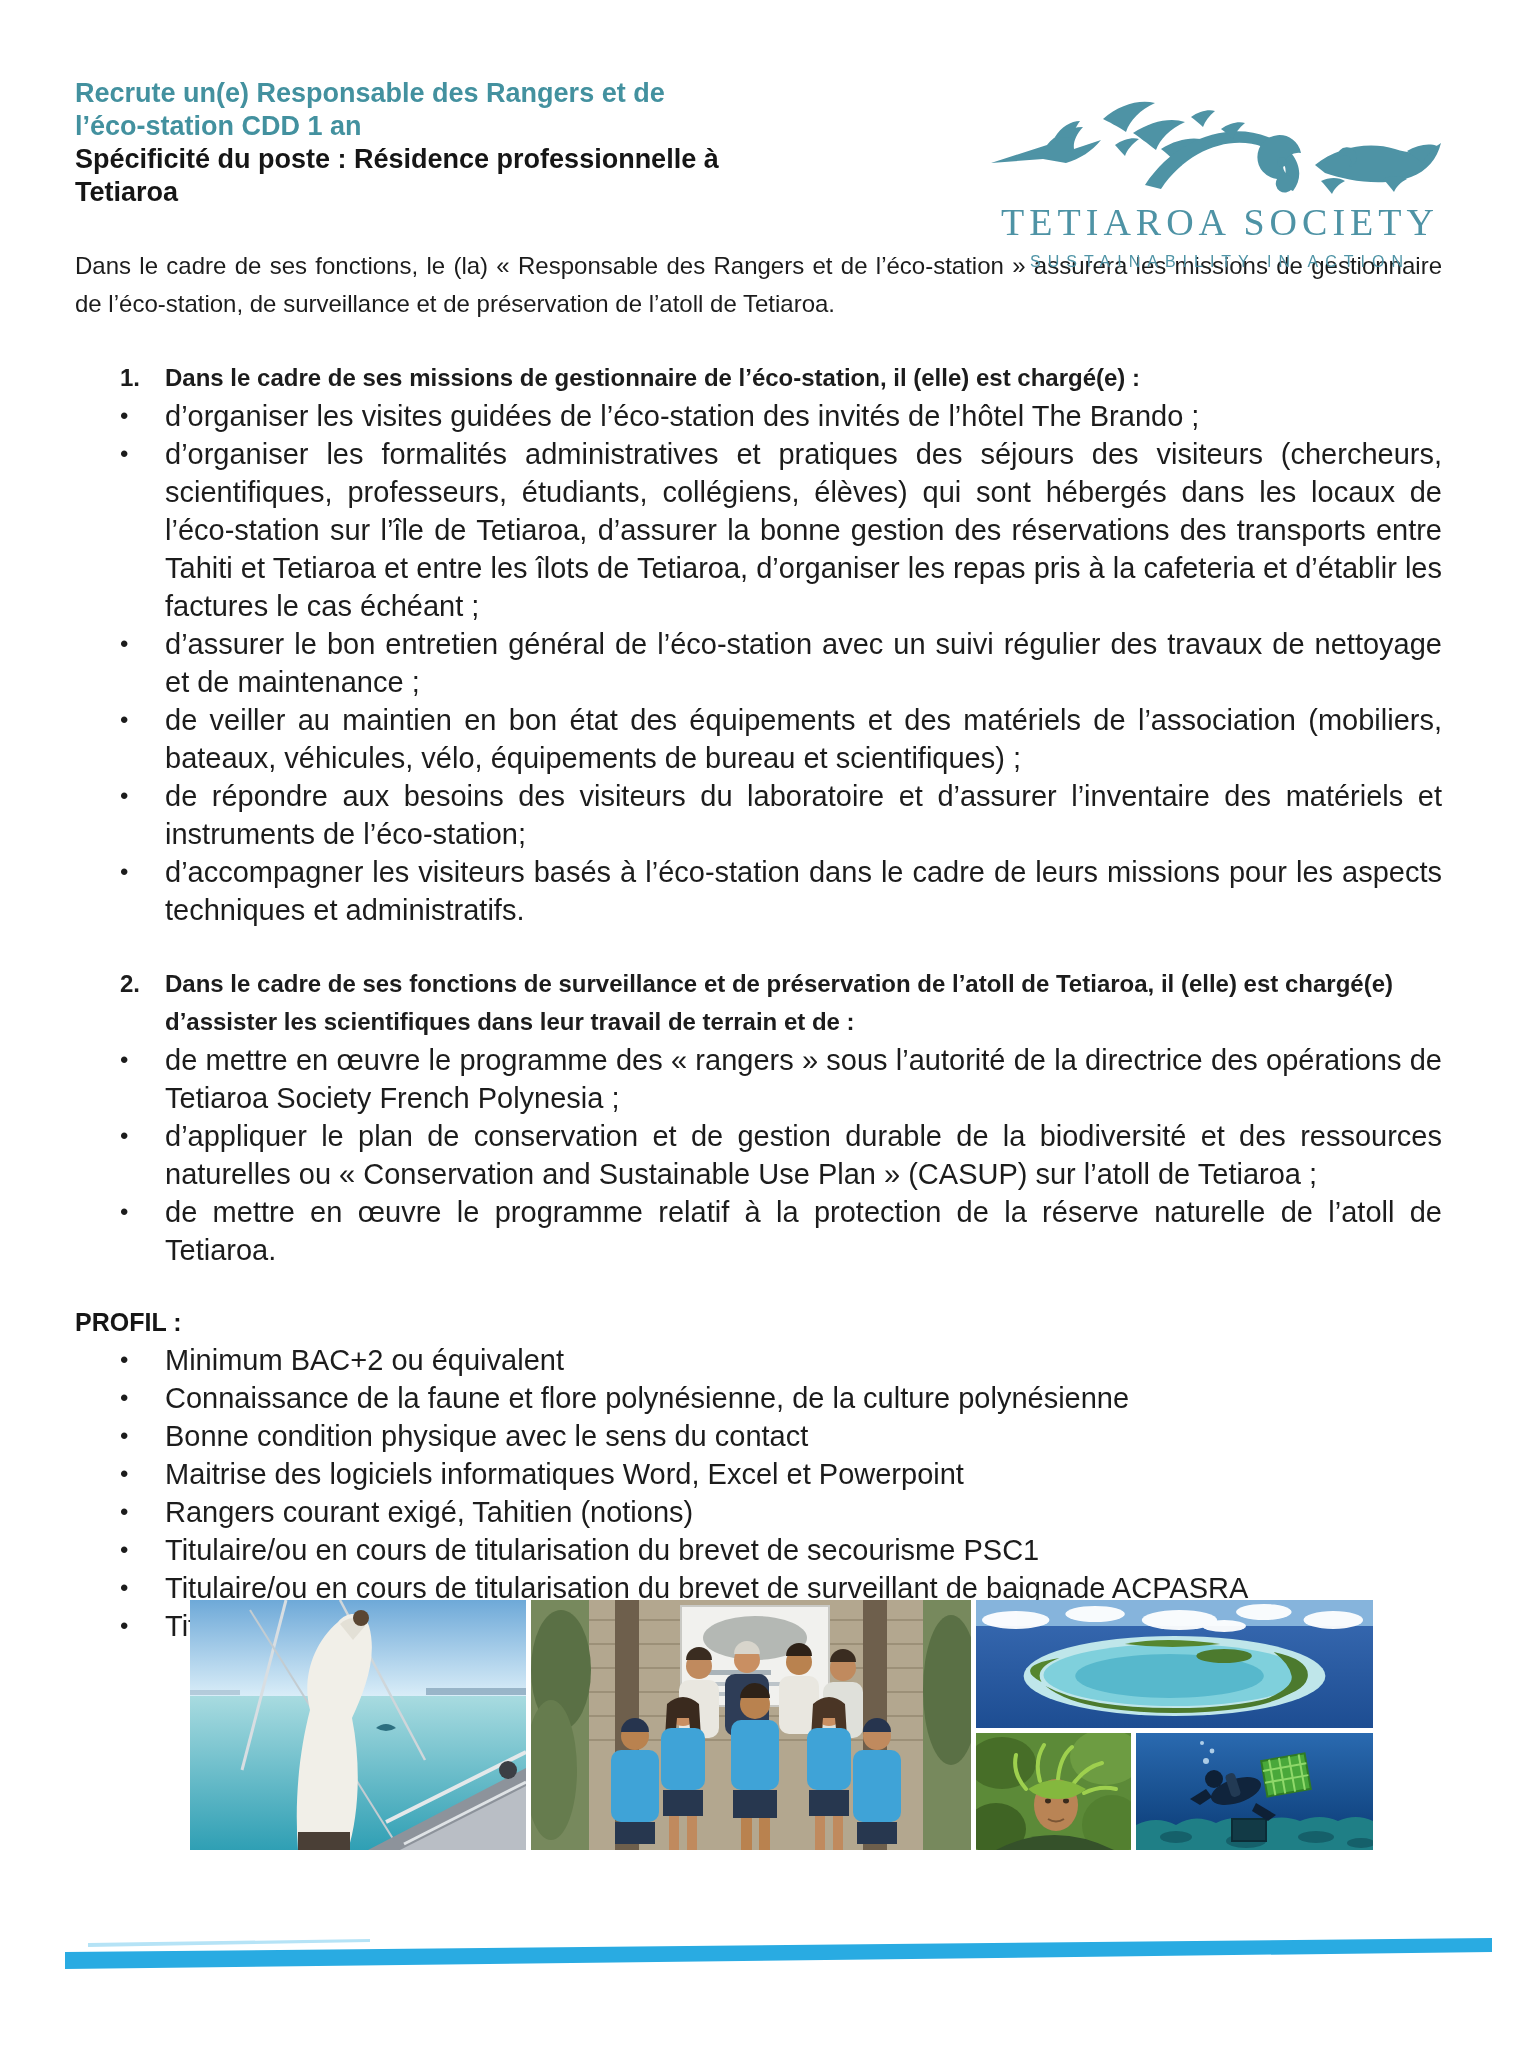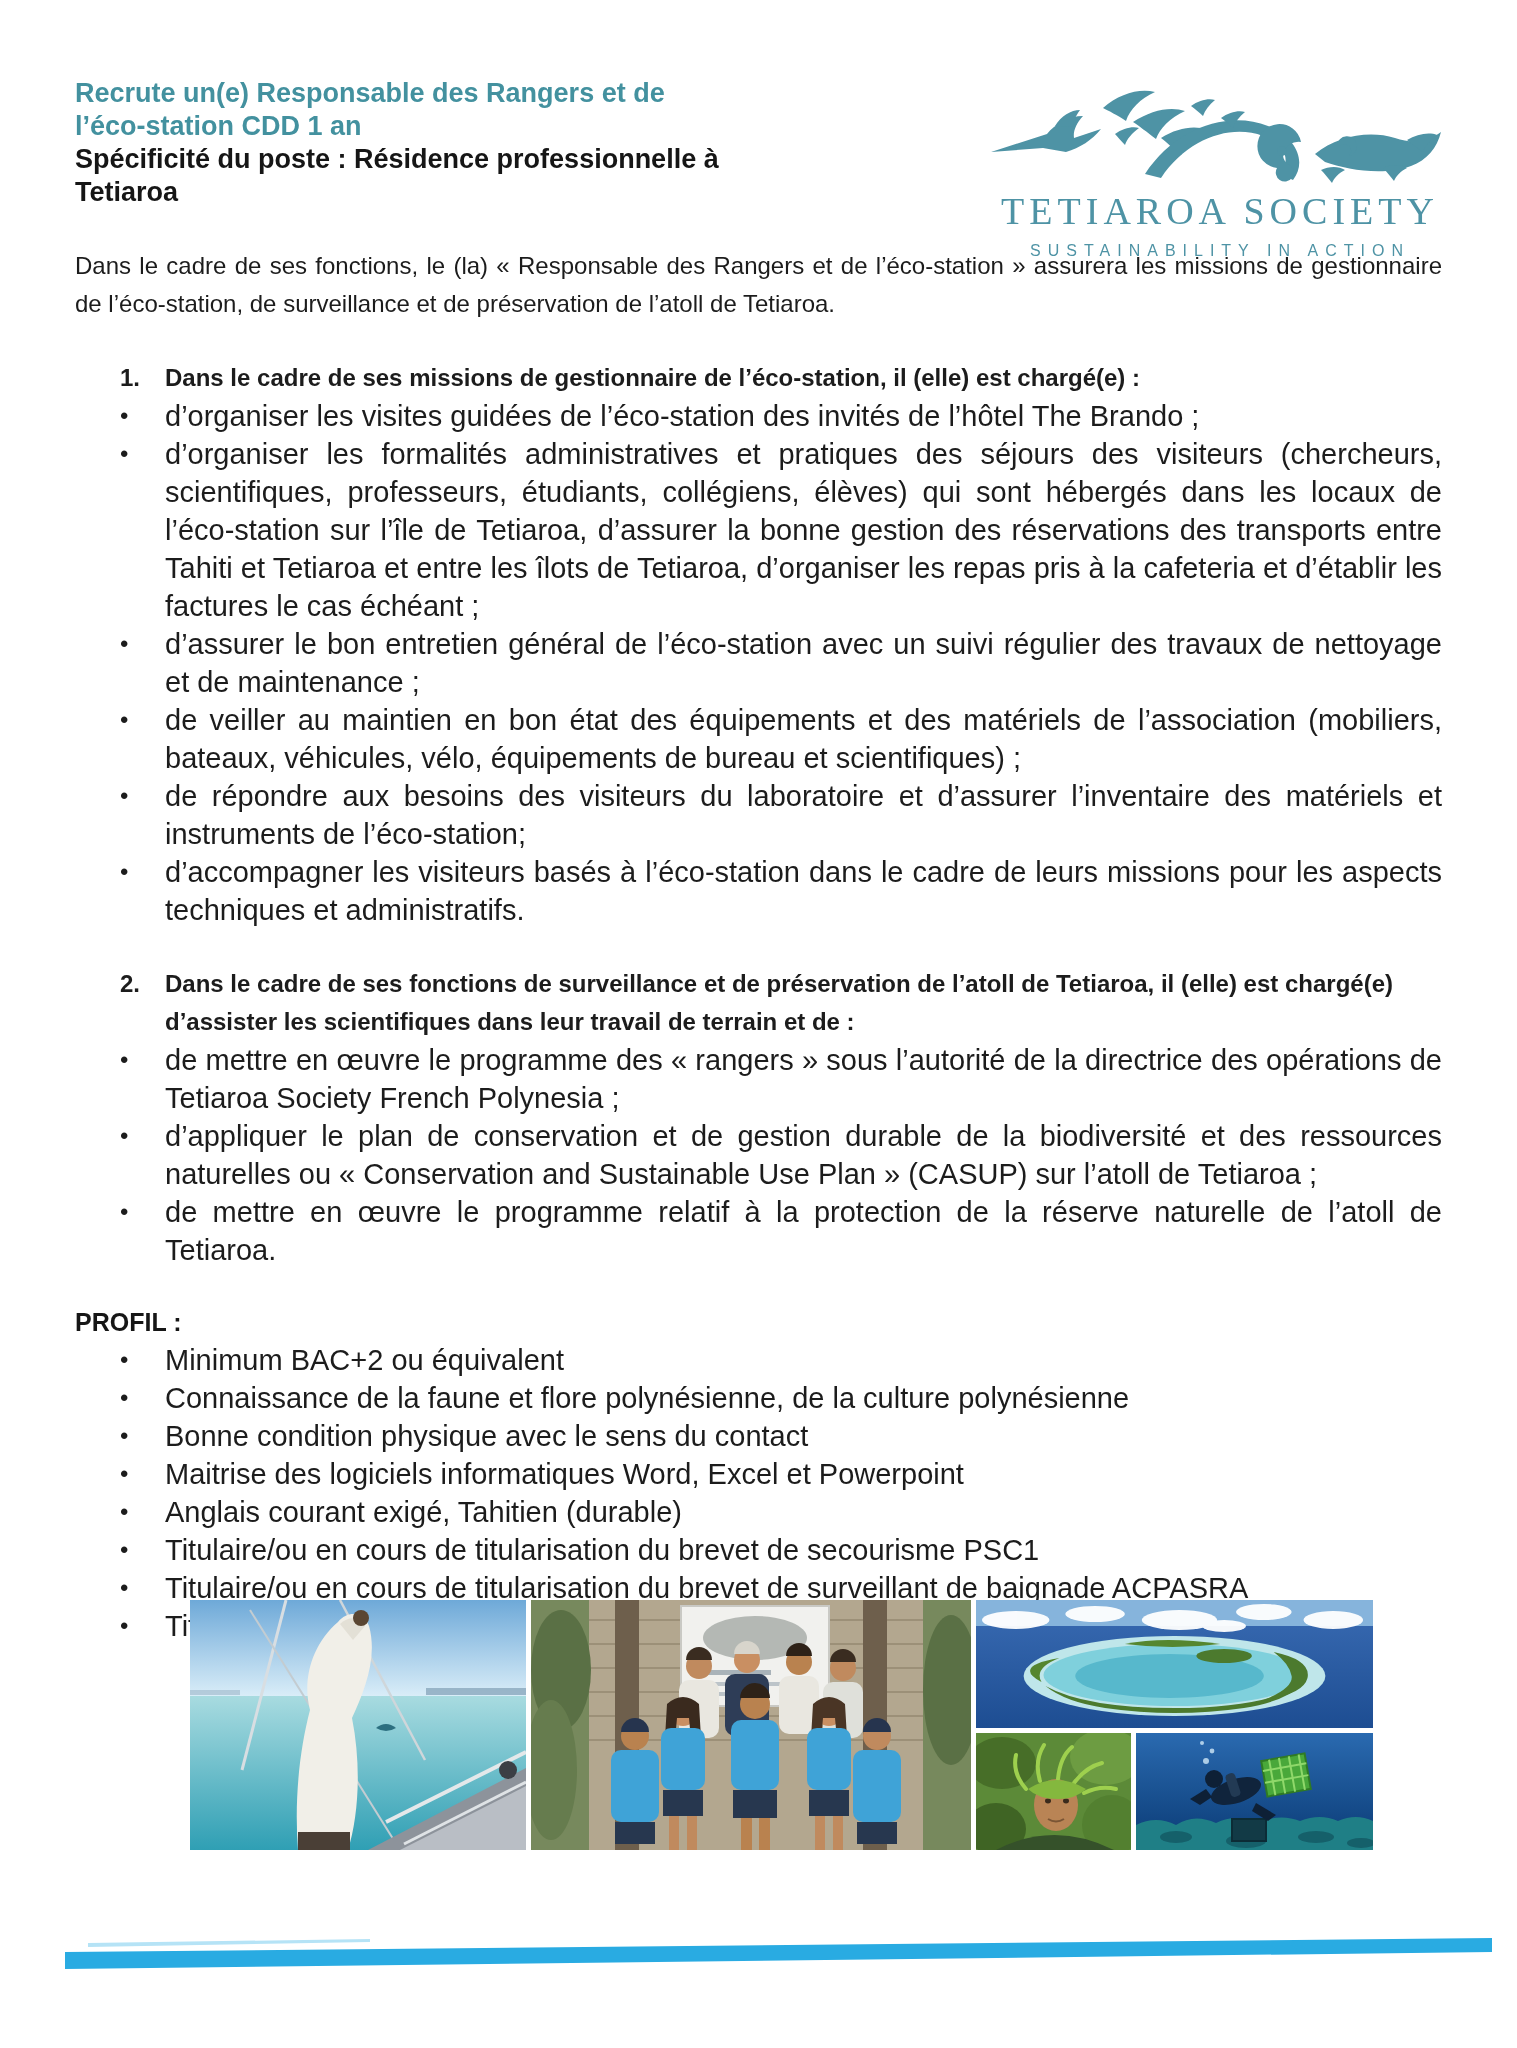--- a/index.html
+++ b/index.html
@@ -22,21 +22,21 @@
   }
   .recruit{
     font-size:27px;font-weight:bold;line-height:33px;
     color:#43919f;margin-top:47px;
   }
   .black-bold{
     font-size:27px;font-weight:bold;line-height:33px;color:#161616;
   }
 
   .logo{
-    position:absolute;top:5px;right:-13px;width:470px;text-align:center;
+    position:absolute;top:16px;right:-13px;width:470px;text-align:center;
   }
   .logo-mark{width:470px;height:105px;display:block;}
   .logo-name{
     font-family:"Liberation Serif","DejaVu Serif",serif;
     font-size:38px;color:#4e93a5;letter-spacing:5px;white-space:nowrap;
     margin-top:2px;
   }
   .logo-tagline{
     font-size:16px;color:#4e93a5;letter-spacing:7px;white-space:nowrap;
     margin-top:9px;
@@ -187,21 +187,21 @@
         <li>
             <span class="txt">Connaissance de la faune et flore polynésienne, de la culture polynésienne</span>
           </li>
         <li>
             <span class="txt">Bonne condition physique avec le sens du contact</span>
           </li>
         <li>
             <span class="txt">Maitrise des logiciels informatiques Word, Excel et Powerpoint</span>
           </li>
         <li>
-            <span class="txt">Anglais courant exigé, Tahitien (durable)</span>
+            <span class="txt">Rangers courant exigé, Tahitien (notions)</span>
           </li>
         <li>
             <span class="txt">Titulaire/ou en cours de titularisation du brevet de secourisme PSC1</span>
           </li>
         <li>
             <span class="txt">Titulaire/ou en cours de titularisation du brevet de surveillant de baignade ACPASRA</span>
           </li>
         <li>
             <span class="txt">Titulaire du permis côtier</span>
           </li>

